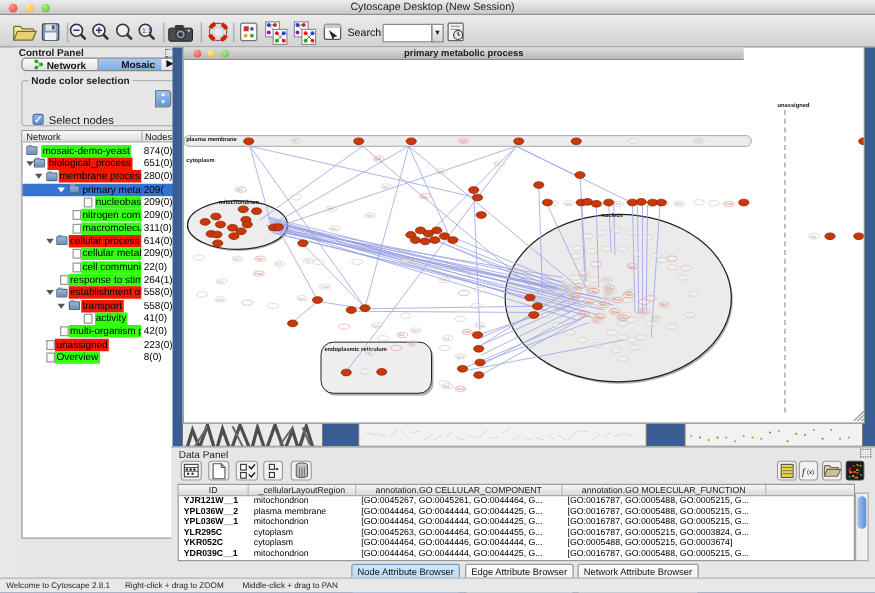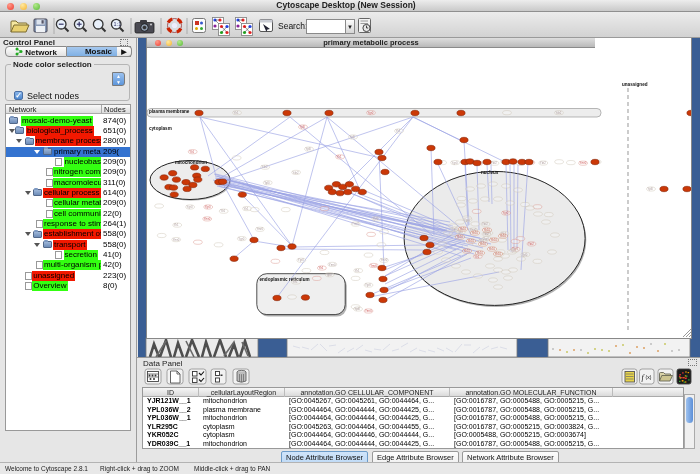--- a/index.html
+++ b/index.html
@@ -1,28 +1,28 @@
 <!DOCTYPE html>
 <html><head>
 <meta charset="utf-8">
 <style>
 * { margin:0; padding:0; box-sizing:border-box; }
 html,body { width:700px; height:474px; overflow:hidden; font-family:"Liberation Sans", sans-serif; }
 body { position:relative; background:#e8e8e8; }
 .abs { position:absolute; }
 #titlebar { left:0; top:0; width:700px; height:12px;
   background:linear-gradient(#ededed,#c9c9c9); border-bottom:1px solid #8f8f8f; }
-#titlebar .title { width:100%; text-align:center; font-size:8.5px; font-weight:bold; color:#222; line-height:11px; padding-right:8px; }
+#titlebar .title { width:100%; text-align:center; font-size:8.5px; font-weight:normal; color:#222; line-height:11px; padding-right:8px; }
 .light { width:7px; height:7px; border-radius:50%; top:2.5px; }
 #toolbar { left:0; top:12px; width:700px; height:26px;
   background:linear-gradient(#ececec,#d2d2d2); border-bottom:1px solid #9a9a9a; }
 #searchlbl { left:278px; top:9px; font-size:8.5px; color:#111; }
 #searchbox { left:306px; top:7px; width:40px; height:15px; background:#fff; border:1px solid #8a8a8a; }
 #searcharrow { left:345px; top:7px; width:10px; height:15px; background:linear-gradient(#fdfdfd,#d5d5d5); border:1px solid #8a8a8a; font-size:6px; text-align:center; line-height:14px; color:#222; }
-#cpanel { left:0; top:38px; width:137px; height:424px; background:#e6e6e6; border-right:1px solid #9c9c9c; }
+#cpanel { left:12px; top:38px; width:137px; height:424px; background:#e6e6e6; border-right:1px solid #9c9c9c; }
 #cpanel-title { left:0; top:0; width:136px; height:9px; font-size:8px; font-weight:bold; color:#222; padding-left:3px; }
 #floatico { left:120px; top:1px; width:8px; height:7px; border:1px dotted #777; }
 #tabs { left:5px; top:8px; width:127px; height:11px; }
 .tab { height:11px; border:1px solid #8a8a8a; font-size:8px; font-weight:bold; text-align:center; color:#111; line-height:10px; }
 #tab-network { left:0px; top:0; width:62px; background:linear-gradient(#fdfdfd,#e2e2e2); border-radius:4px 0 0 4px; }
 #tab-mosaic { left:62px; top:0; width:64px; background:linear-gradient(#a6c8ee,#7fb0e4); border-left:none; }
 #tab-arrow { left:112px; top:0; width:15px; background:linear-gradient(#fdfdfd,#e2e2e2); border-left:none; border-radius:0 4px 4px 0; font-size:7px; }
 #groupbox { left:5px; top:26px; width:125px; height:37px; border:1px solid #b5b5b5; border-radius:3px; }
 #grouplbl { left:11px; top:22px; font-size:8px; font-weight:bold; color:#222; background:#e6e6e6; padding:0 2px; }
 #dropdown { left:12px; top:34px; width:113px; height:14px; background:linear-gradient(#ffffff,#e8e8e8); border:1px solid #9a9a9a; border-radius:3px; font-size:8px; text-align:center; line-height:13px; color:#111; }
@@ -258,21 +258,21 @@
         <span class="cnt">558(0)</span>
       </div>
 <div class="trow" style="top:134.70px">
         <span class="tri" style="left:28px;border-top-color:#555"></span>
         <span class="fold" style="left:37px"></span>
         <span class="lbl r" style="left:47px;max-width:48px;overflow:hidden">transport</span>
         <span class="cnt">558(0)</span>
       </div>
 <div class="trow" style="top:145.05px">
         <span class="file" style="left:49px"></span>
-        <span class="lbl g" style="left:57.5px;max-width:37.5px;overflow:hidden">secretion</span>
+        <span class="lbl g" style="left:57.5px;max-width:37.5px;overflow:hidden">activity</span>
         <span class="cnt">41(0)</span>
       </div>
 <div class="trow" style="top:155.40px">
         <span class="file" style="left:29.6px"></span>
         <span class="lbl g" style="left:37px;max-width:58px;overflow:hidden">multi-organism pro</span>
         <span class="cnt">42(0)</span>
       </div>
 <div class="trow" style="top:165.75px">
         <span class="file" style="left:18.8px"></span>
         <span class="lbl r" style="left:26.2px;max-width:68.8px;overflow:hidden">unassigned</span>

